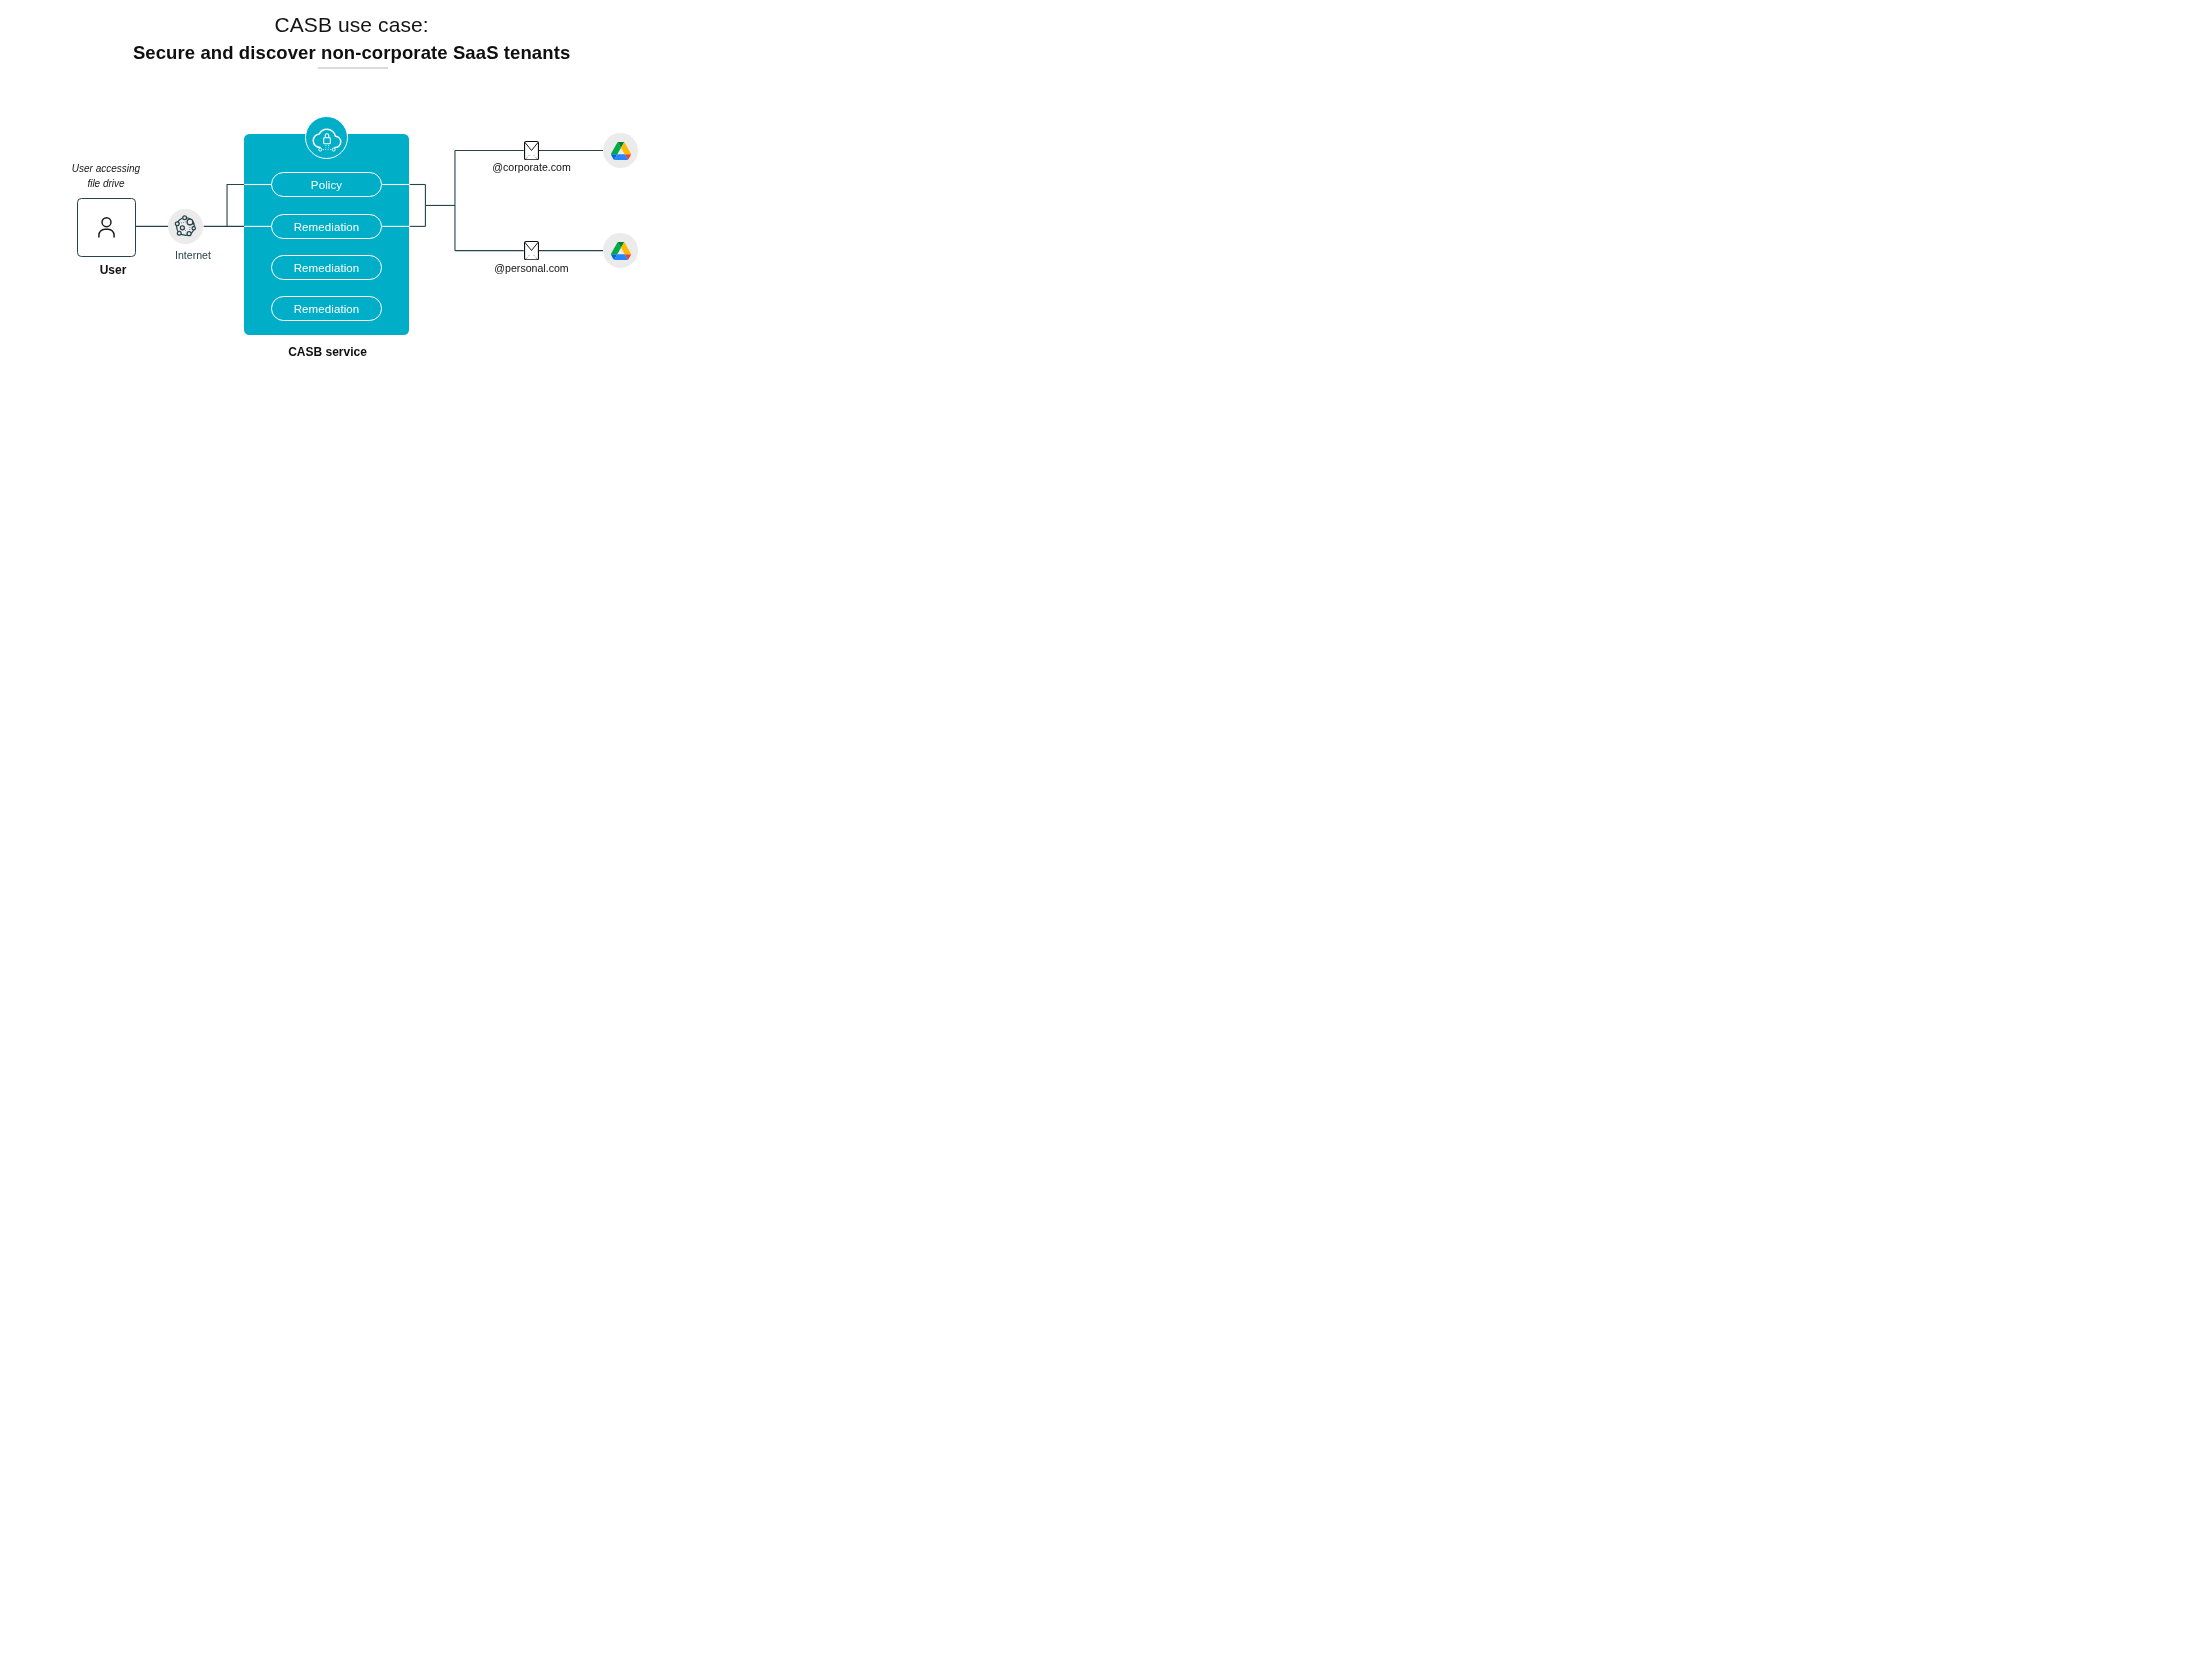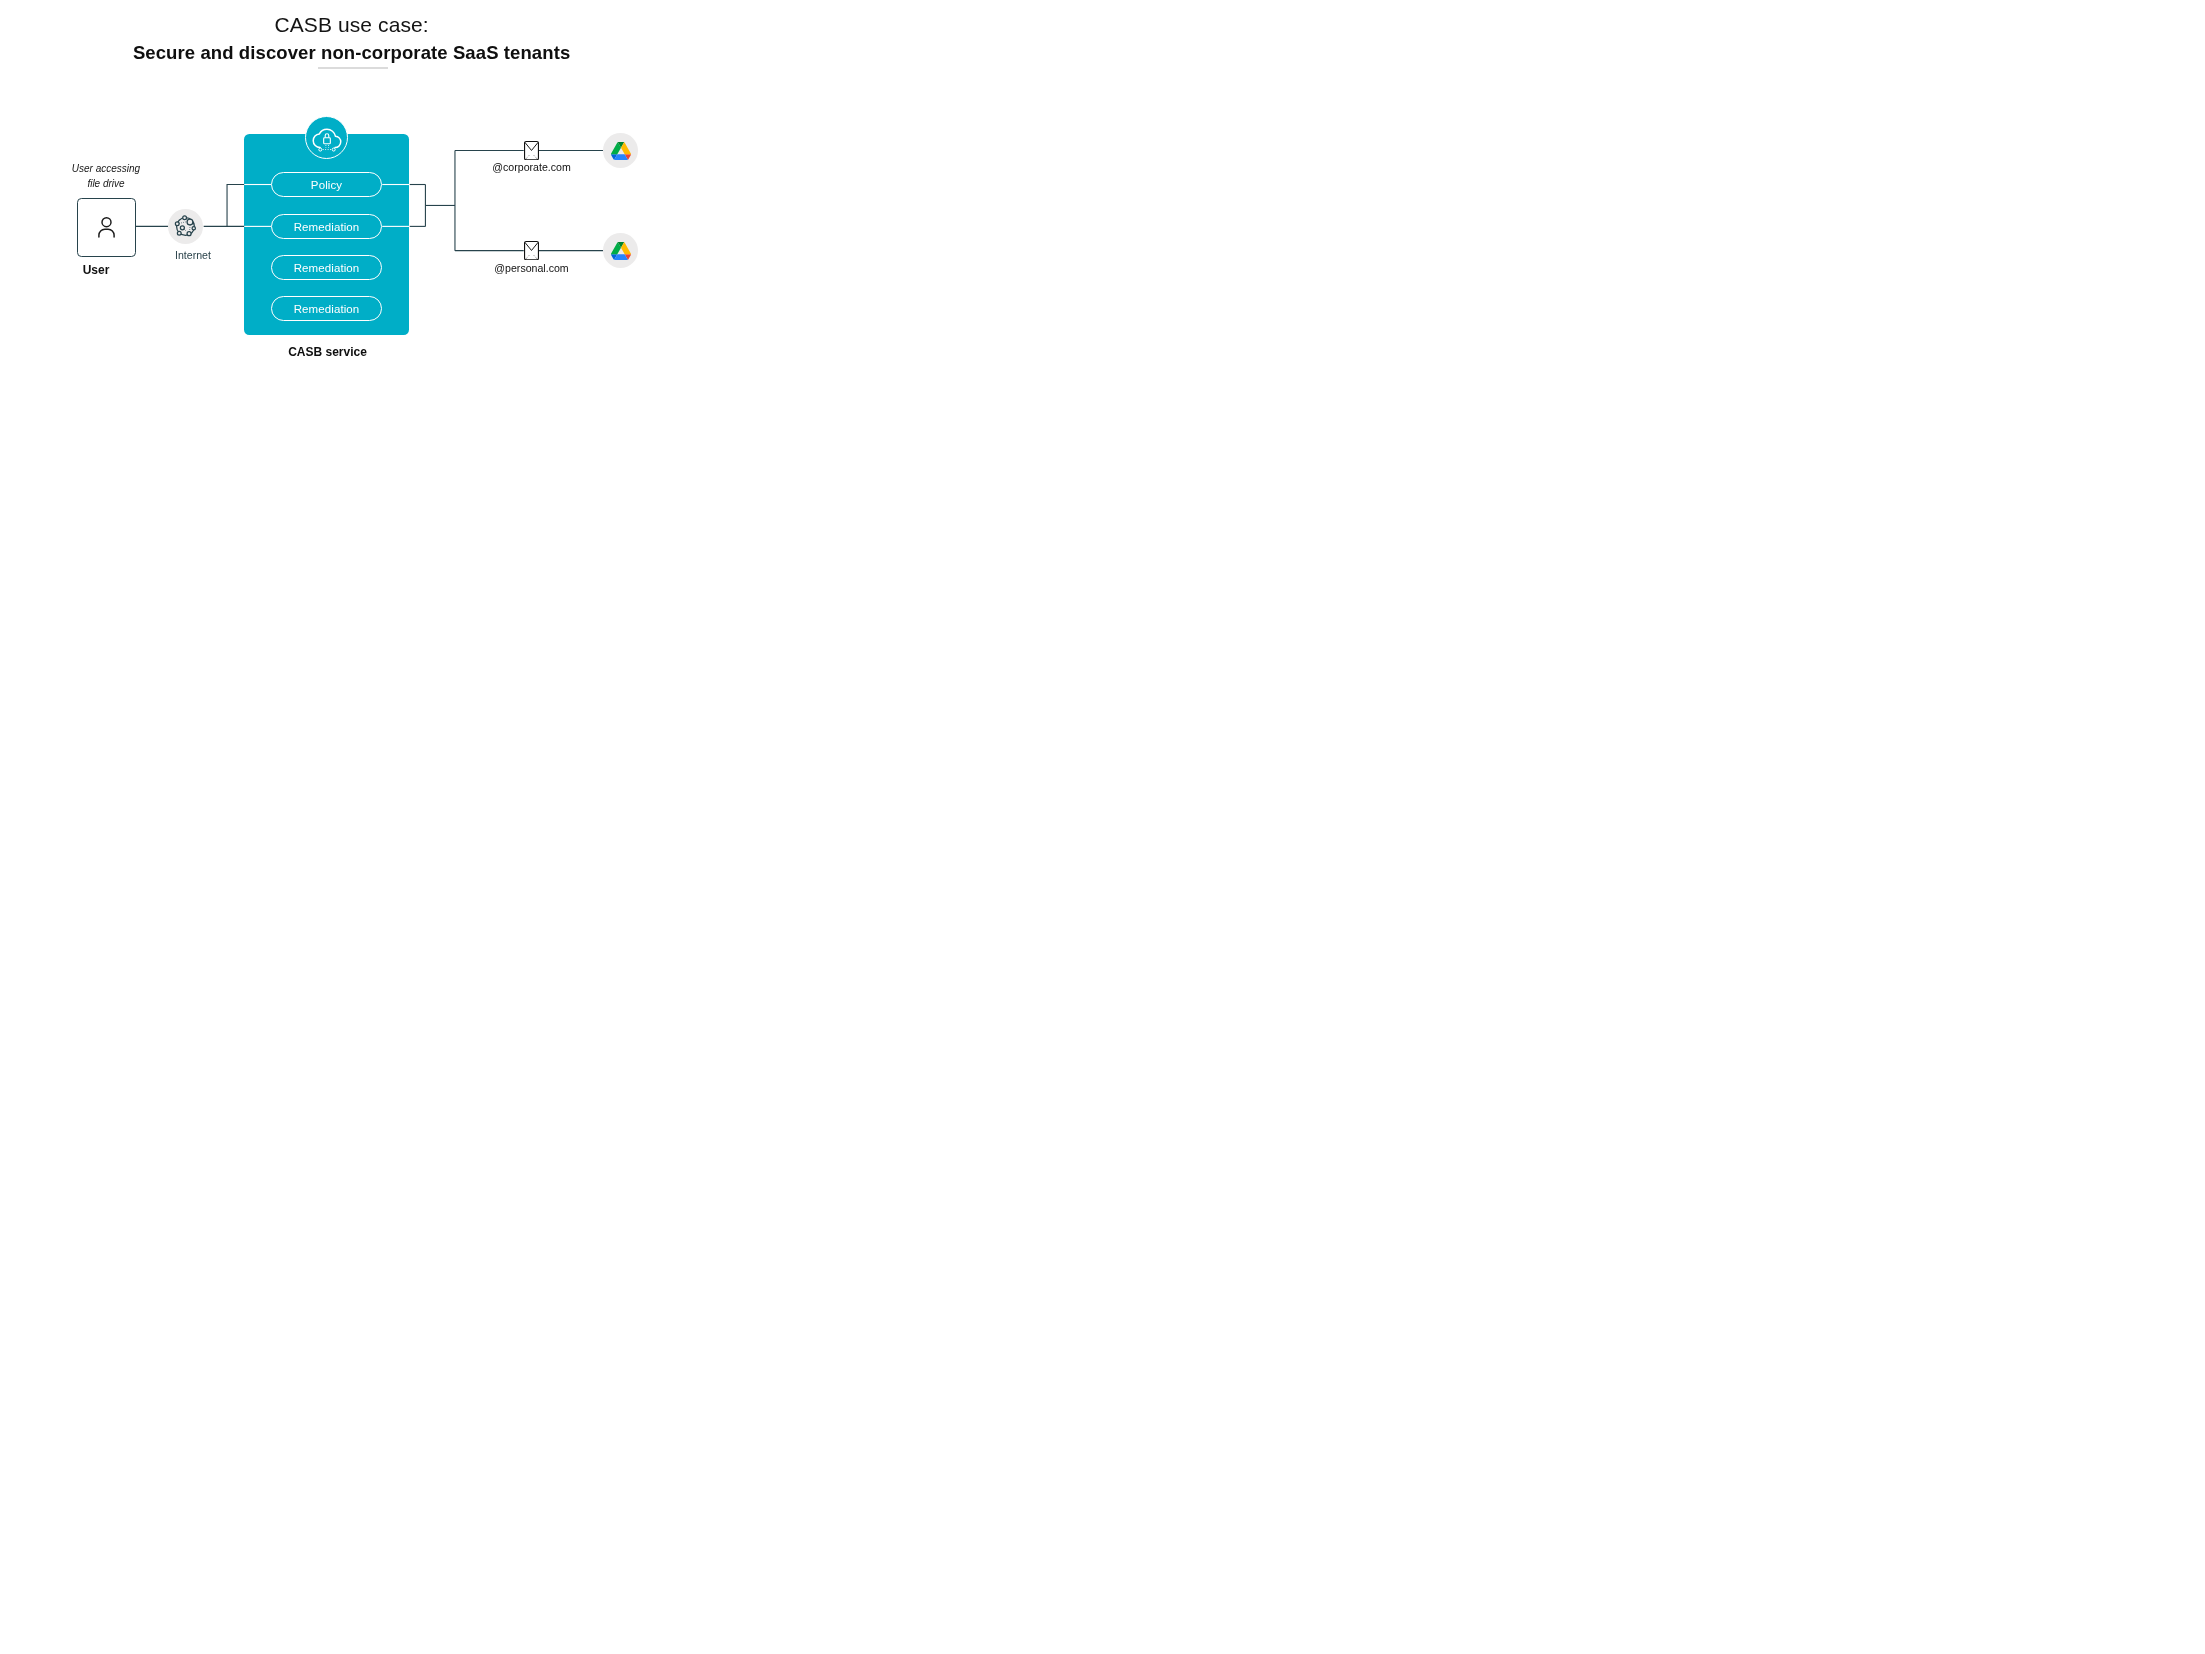--- a/index.html
+++ b/index.html
@@ -10,21 +10,21 @@
   }
   .abs{position:absolute;}
   .title-wrap{left:10.6px;top:11.5px;width:682px;text-align:center;z-index:2;}
   .title-1{font-size:21px;font-weight:400;letter-spacing:0.1px;color:#141414;line-height:1.25;}
   .title-2{font-size:18.5px;font-weight:700;letter-spacing:0.1px;color:#0f0f0f;line-height:1.3;margin-top:3.5px;}
   .divider{left:318px;top:67px;width:70px;height:2.2px;background:#dbdbdb;z-index:2;}
   .caption{left:51px;top:161px;width:110px;text-align:center;font-style:italic;
            font-size:10px;line-height:15px;color:#161616;z-index:6;}
   .user-box{left:77px;top:198px;width:57px;height:57px;border:1.1px solid #27434C;
             border-radius:4.4px;background:#ffffff;display:flex;align-items:center;justify-content:center;z-index:6;}
-  .user-label{left:63px;top:263px;width:66px;text-align:center;font-size:12px;font-weight:700;color:#111111;z-index:6;}
+  .user-label{left:80px;top:263px;width:66px;text-align:center;font-size:12px;font-weight:700;color:#111111;z-index:6;}
   .gray-circle{width:35px;height:35px;border-radius:50%;background:#ECEBEB;
                display:flex;align-items:center;justify-content:center;z-index:6;}
   .internet-circle{left:168px;top:209px;}
   .internet-label{left:160px;top:249px;width:66px;text-align:center;font-size:10.6px;font-weight:500;color:#2B434B;z-index:6;}
   .casb-box{left:244px;top:134px;width:165px;height:201px;background:#00AEC7;border-radius:5.3px;z-index:4;}
   .pill{position:absolute;left:27px;width:111px;height:25px;border:0.9px solid #ffffff;border-radius:13.2px;
         box-sizing:border-box;display:flex;align-items:center;justify-content:center;
         color:#ffffff;font-size:11.5px;font-weight:400;letter-spacing:0.1px;}
   .badge{left:305px;top:116px;width:43px;height:43px;border-radius:50%;background:#00AEC7;border:1.3px solid #ffffff;
          box-sizing:border-box;display:flex;align-items:center;justify-content:center;z-index:6;}

